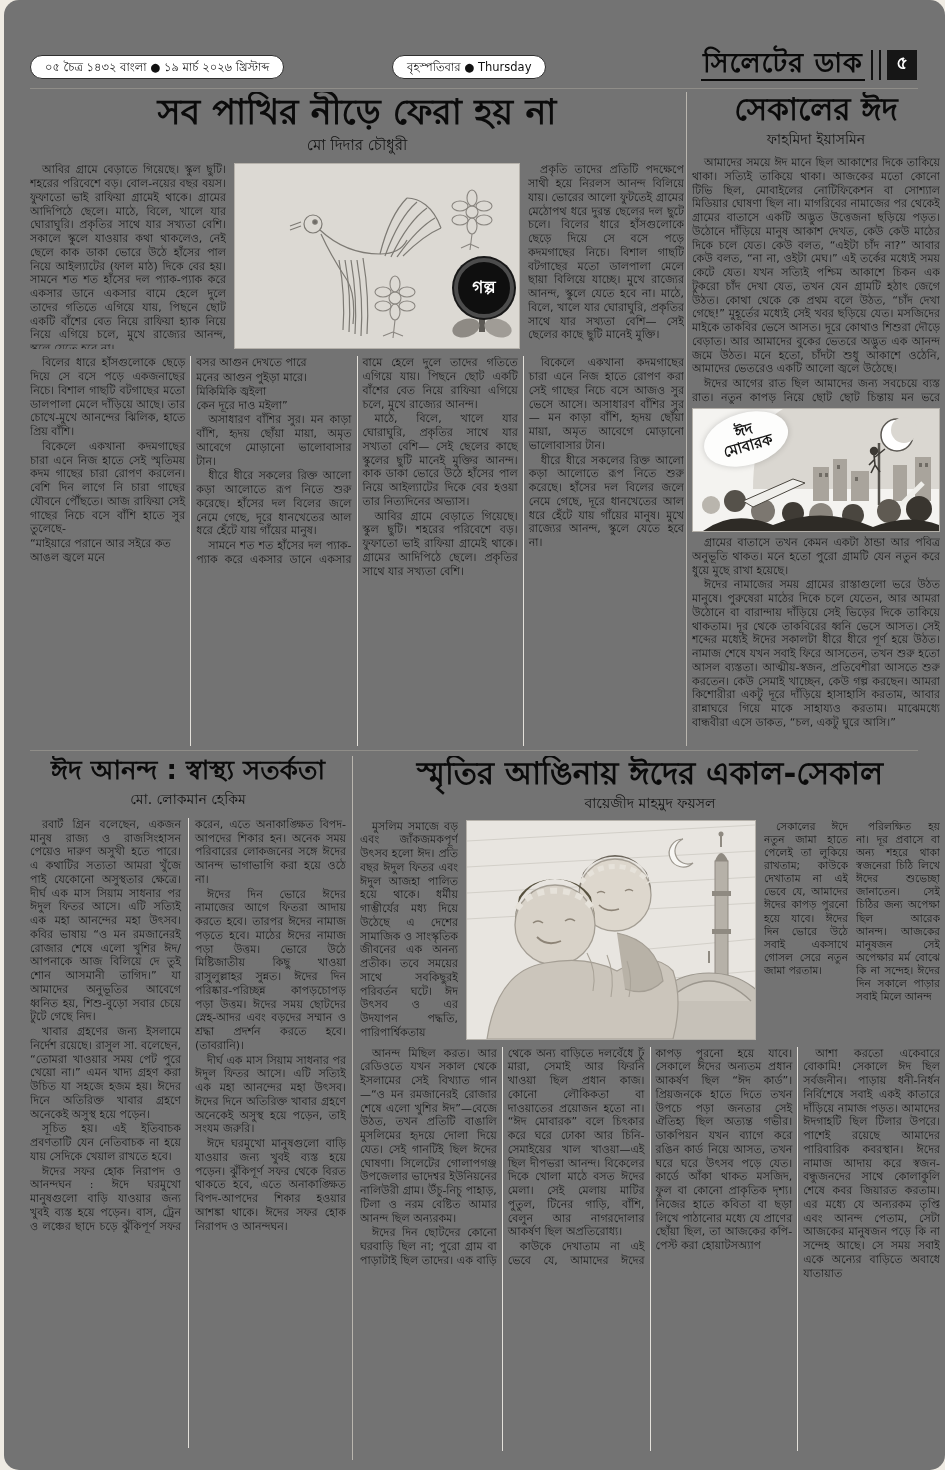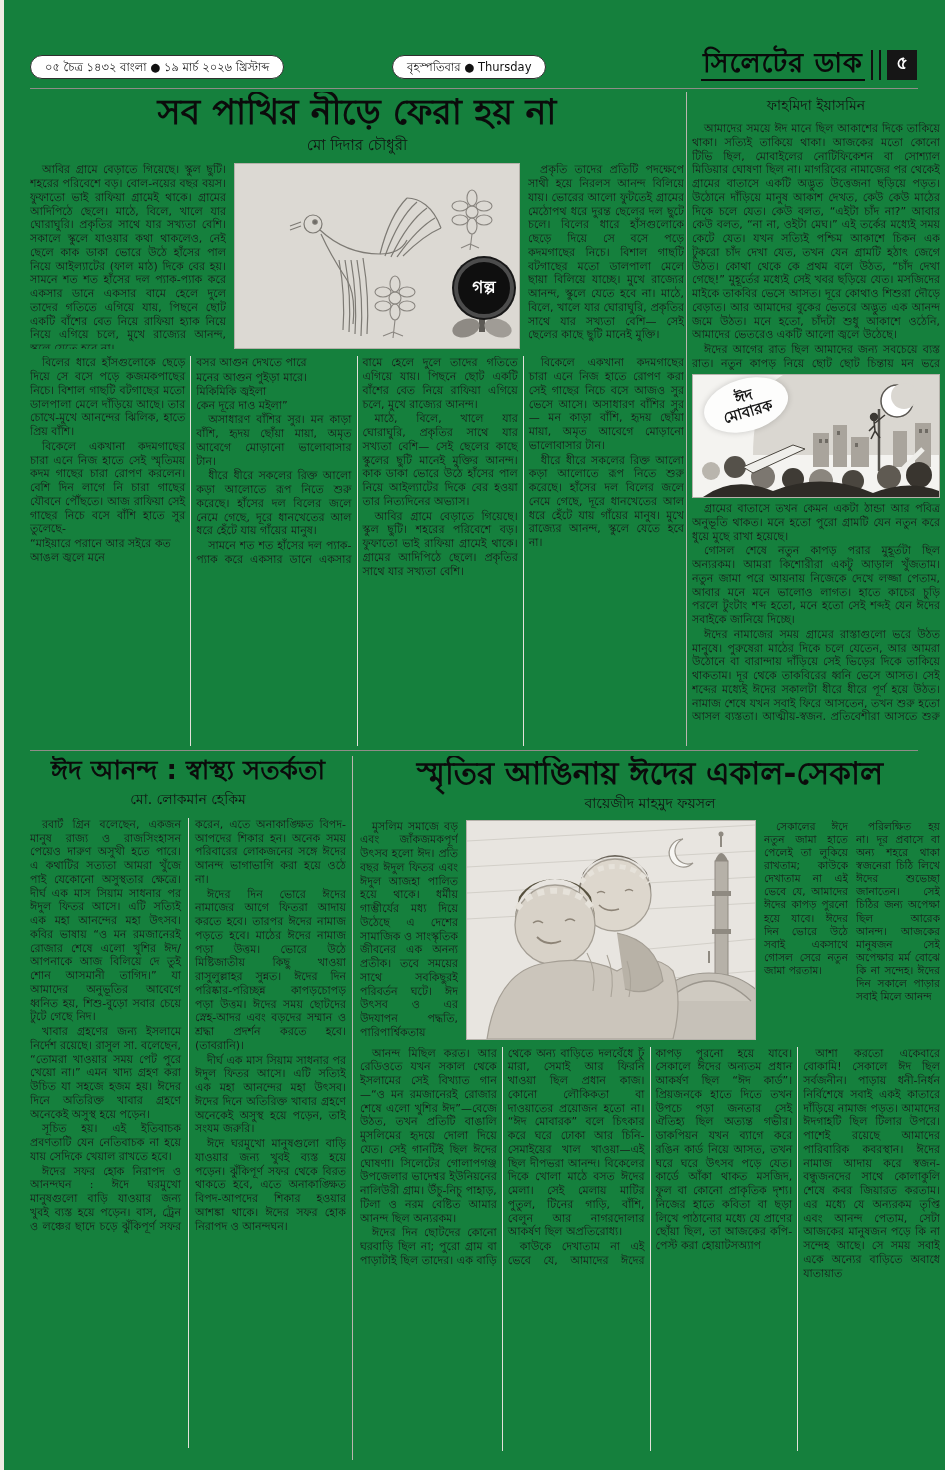--- a/index.html
+++ b/index.html
@@ -2,21 +2,21 @@
 <html lang="bn"><head>
 <meta charset="utf-8">
 <style>
   html,body{margin:0;padding:0;}
   body{
     width:945px;height:1470px;position:relative;
     background:#efebe3;
     font-family:"DejaVu Sans","Liberation Sans",sans-serif;
     color:#1c1c1c; overflow:hidden;
   }
-  .page{position:absolute;left:4px;top:0;width:941px;height:1470px;background:#15803d;}
+  .page{position:absolute;left:4px;top:0;width:941px;height:1470px;background:#737373;border-radius:15px;}
   .abs{position:absolute;}
   
   .pill{
     position:absolute;height:20px;line-height:20px;padding:1px 14px;
     border:1.5px solid #2f2f2f;border-radius:13px;background:#fff;
     font-size:11.5px;white-space:nowrap;color:#111;
   }
   .logo-wrap{position:absolute;top:48px;right:28px;display:flex;align-items:center;gap:6px;}
   .paper-logo{font-size:27px;font-weight:bold;color:#0a0a0a;letter-spacing:1px;line-height:30px;
     border-bottom:2px solid #0a0a0a;padding:0 2px 1px;}
@@ -115,21 +115,21 @@
         </div>
       </figure>
 
       <div class="bodytext" style="flex:1;height:186px;">
           <p>প্রকৃতি তাদের প্রতিটি পদক্ষেপে সাথী হয়ে নিরলস আনন্দ বিলিয়ে যায়। ভোরের আলো ফুটতেই গ্রামের মেঠোপথ ধরে দুরন্ত ছেলের দল ছুটে চলে। বিলের ধারে হাঁসগুলোকে ছেড়ে দিয়ে সে বসে পড়ে কদমগাছের নিচে। বিশাল গাছটি বটগাছের মতো ডালপালা মেলে ছায়া বিলিয়ে যাচ্ছে। মুখে রাজ্যের আনন্দ, স্কুলে যেতে হবে না। মাঠে, বিলে, খালে যার ঘোরাঘুরি, প্রকৃতির সাথে যার সখ্যতা বেশি— সেই ছেলের কাছে ছুটি মানেই মুক্তি।</p>
         </div>
     </div>
 
     <div class="bodytext cols4" style="height:404px;margin-top:7px;">
       <div>
-          <p>বিলের ধারে হাঁসগুলোকে ছেড়ে দিয়ে সে বসে পড়ে কজমকপাছের নিচে। বিশাল গাছটি বটগাছের মতো ডালপালা মেলে দাঁড়িয়ে আছে। তার চোখে-মুখে আনন্দের ঝিলিক, হাতে প্রিয় বাঁশি।</p>
+          <p>বিলের ধারে হাঁসগুলোকে ছেড়ে দিয়ে সে বসে পড়ে একজনাছের নিচে। বিশাল গাছটি বটগাছের মতো ডালপালা মেলে দাঁড়িয়ে আছে। তার চোখে-মুখে আনন্দের ঝিলিক, হাতে প্রিয় বাঁশি।</p>
           <p>বিকেলে একখানা কদমগাছের চারা এনে নিজ হাতে সেই স্মৃতিময় কদম গাছের চারা রোপণ করলেন। বেশি দিন লাগে নি চারা গাছের যৌবনে পৌঁছতে। আজ রাফিয়া সেই গাছের নিচে বসে বাঁশি হাতে সুর তুলেছে-</p>
         </div>
       <div class="poem">
           <p>“মাইয়ারে পরানে আর সইরে কত</p>
           <p>আঙল জ্বলে মনে</p>
           <p>বসর আগুন দেখতে পারে</p>
           <p>মনের আগুন পুইড়া মারে।</p>
           <p>মিকিমিকি জ্বইলা</p>
           <p>কেন দূরে দাও মইলা”</p>
         </div>
@@ -141,20 +141,21 @@
           <p>আবির গ্রামে বেড়াতে গিয়েছে। স্কুল ছুটি। শহরের পরিবেশে বড়। ফুফাতো ভাই রাফিয়া গ্রামেই থাকে। গ্রামের আদিপিঠে ছেলে। প্রকৃতির সাথে যার সখ্যতা বেশি।</p>
           <p>বিকেলে একখানা কদমগাছের চারা এনে নিজ হাতে রোপণ করা সেই গাছের নিচে বসে আজও সুর ভেসে আসে। অসাধারণ বাঁশির সুর— মন কাড়া বাঁশি, হৃদয় ছোঁয়া মায়া, অমৃত আবেগে মোড়ানো ভালোবাসার টান।</p>
           <p>ধীরে ধীরে সকলের রিক্ত আলো কড়া আলোতে রূপ নিতে শুরু করেছে। হাঁসের দল বিলের জলে নেমে গেছে, দূরে ধানখেতের আল ধরে হেঁটে যায় গাঁয়ের মানুষ। মুখে রাজ্যের আনন্দ, স্কুলে যেতে হবে না।</p>
         </div>
     </div>
   </div>
 
   <div class="vrule" style="left:682px;top:92px;height:654px;"></div>
 
   <div class="abs" style="left:688px;top:92px;width:248px;height:654px;overflow:hidden;">
+    <div class="art-title" style="font-size:31px;line-height:1.1;">সেকালের ঈদ</div>
     <div class="byline" style="font-size:14px;margin:2px 0 4px;">ফাহমিদা ইয়াসমিন</div>
 
     <div class="bodytext" style="height:248px;">
         <p>আমাদের সময়ে ঈদ মানে ছিল আকাশের দিকে তাকিয়ে থাকা। সত্যিই তাকিয়ে থাকা। আজকের মতো কোনো টিভি ছিল, মোবাইলের নোটিফিকেশন বা সোশ্যাল মিডিয়ার ঘোষণা ছিল না। মাগরিবের নামাজের পর থেকেই গ্রামের বাতাসে একটি অদ্ভুত উত্তেজনা ছড়িয়ে পড়ত। উঠোনে দাঁড়িয়ে মানুষ আকাশ দেখত, কেউ কেউ মাঠের দিকে চলে যেত। কেউ বলত, “এইটা চাঁদ না?” আবার কেউ বলত, “না না, ওইটা মেঘ।” এই তর্কের মধ্যেই সময় কেটে যেত। যখন সত্যিই পশ্চিম আকাশে চিকন এক টুকরো চাঁদ দেখা যেত, তখন যেন গ্রামটি হঠাৎ জেগে উঠত। কোথা থেকে কে প্রথম বলে উঠত, “চাঁদ দেখা গেছে!” মুহূর্তের মধ্যেই সেই খবর ছড়িয়ে যেত। মসজিদের মাইকে তাকবির ভেসে আসত। দূরে কোথাও শিশুরা দৌড়ে বেড়াত। আর আমাদের বুকের ভেতরে অদ্ভুত এক আনন্দ জমে উঠত। মনে হতো, চাঁদটা শুধু আকাশে ওঠেনি, আমাদের ভেতরেও একটি আলো জ্বলে উঠেছে।</p>
         <p>ঈদের আগের রাত ছিল আমাদের জন্য সবচেয়ে ব্যস্ত রাত। নতুন কাপড় নিয়ে ছোট ছোট চিন্তায় মন ভরে থাকত। বান্ধবীদের সঙ্গে আগের দিনই ঠিক হয়ে যেত, সকালে কে কী পরবে। কেউ লুকিয়ে নতুন কাচের চুড়ি কিনে রাখত, কেউ আবার ঈদের সকালে প্রথমবার হাতে মেহেদি রাঙা আঙুল নিয়ে আয়নার সামনে দাঁড়াত। ঈদের ভোর ছিল এক অদ্ভুত স্বচ্ছ ভোর। ফজরের আজানের আগেই উঠোনে পানি ঢালার শব্দ শোনা যেত। কেউ গোসল করছে, কেউ কলসি ভরছে।</p>
       </div>
 
     <figure class="fig-frame" style="width:246px;height:122px;margin:4px 0;background:#f2f1ee;">
       <svg width="246" height="122" viewBox="0 0 246 122">
         <rect width="246" height="122" fill="#f4f3f0"></rect>
@@ -193,21 +194,20 @@
           <path d="M10,122 Q40,100 80,116 Q130,96 180,118 Q215,104 246,116 L246,122 Z" fill="#2e2b26"></path>
           <path d="M50,92 L100,70 L112,74 L60,98 Z" fill="#efeeea" stroke="#4a463f" stroke-width="1"></path>
           <path d="M208,96 L230,74" stroke="#efeeea" stroke-width="5"></path>
         </g>
       </svg>
       <div class="calligraphy">ঈদ মোবারক</div>
     </figure>
 
     <div class="bodytext" style="height:218px;">
         <p>গ্রামের বাতাসে তখন কেমন একটা ঠান্ডা আর পবিত্র অনুভূতি থাকত। মনে হতো পুরো গ্রামটি যেন নতুন করে ধুয়ে মুছে রাখা হয়েছে।</p>
-        <p>গোসল শেষে নতুন কাপড় পরার মুহূর্তটা ছিল অন্যরকম। আমরা কিশোরীরা একটু আড়াল খুঁজতাম। নতুন জামা পরে আয়নায় নিজেকে দেখে লজ্জা পেতাম, আবার মনে মনে ভালোও লাগত। হাতে কাচের চুড়ি পরলে টুংটাং শব্দ হতো, মনে হতো সেই শব্দই যেন ঈদের সবাইকে জানিয়ে দিচ্ছে।</p>
         <p>ঈদের নামাজের সময় গ্রামের রাস্তাগুলো ভরে উঠত মানুষে। পুরুষেরা মাঠের দিকে চলে যেতেন, আর আমরা উঠোনে বা বারান্দায় দাঁড়িয়ে সেই ভিড়ের দিকে তাকিয়ে থাকতাম। দূর থেকে তাকবিরের ধ্বনি ভেসে আসত। সেই শব্দের মধ্যেই ঈদের সকালটা ধীরে ধীরে পূর্ণ হয়ে উঠত। নামাজ শেষে যখন সবাই ফিরে আসতেন, তখন শুরু হতো আসল ব্যস্ততা। আত্মীয়-স্বজন, প্রতিবেশীরা আসতে শুরু করতেন। কেউ সেমাই খাচ্ছেন, কেউ গল্প করছেন। আমরা কিশোরীরা একটু দূরে দাঁড়িয়ে হাসাহাসি করতাম, আবার রান্নাঘরে গিয়ে মাকে সাহায্যও করতাম। মাঝেমধ্যে বান্ধবীরা এসে ডাকত, “চল, একটু ঘুরে আসি।”</p>
       </div>
   </div>
 
   <div class="hrule" style="left:26px;top:750px;width:888px;"></div>
 
   <div class="abs" style="left:26px;top:756px;width:316px;height:704px;overflow:hidden;">
     <div class="art-title" style="font-size:26px;line-height:1.15;">ঈদ আনন্দ : স্বাস্থ্য সতর্কতা</div>
     <div class="byline" style="font-size:14px;margin:2px 0 6px;">মো. লোকমান হেকিম</div>
     <div class="bodytext cols2" style="height:630px;">

